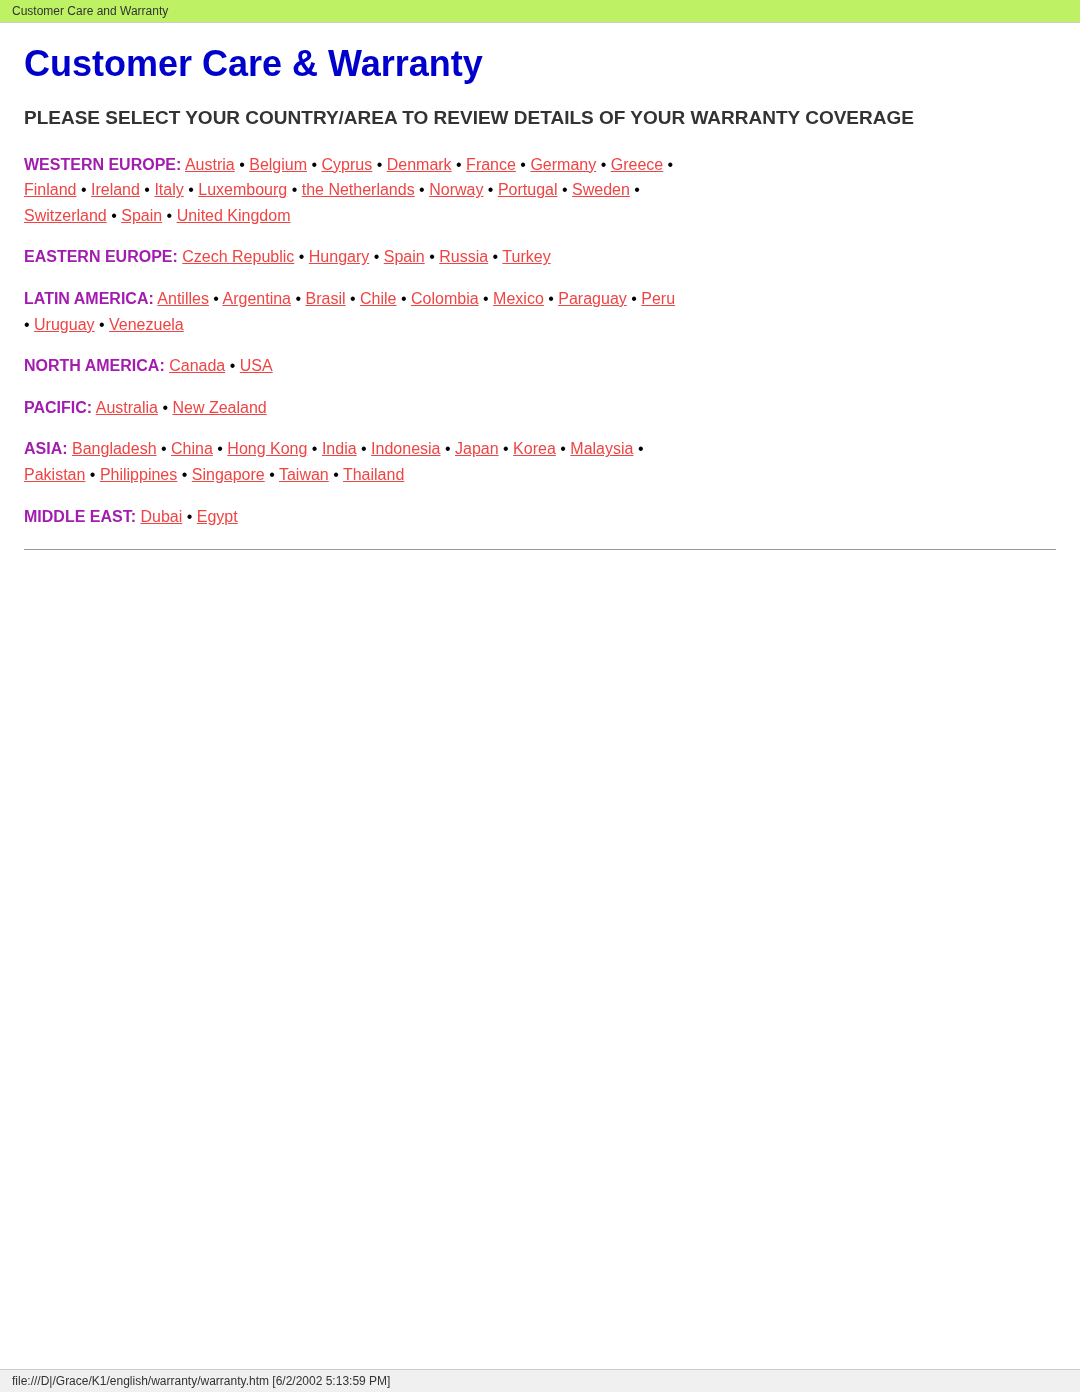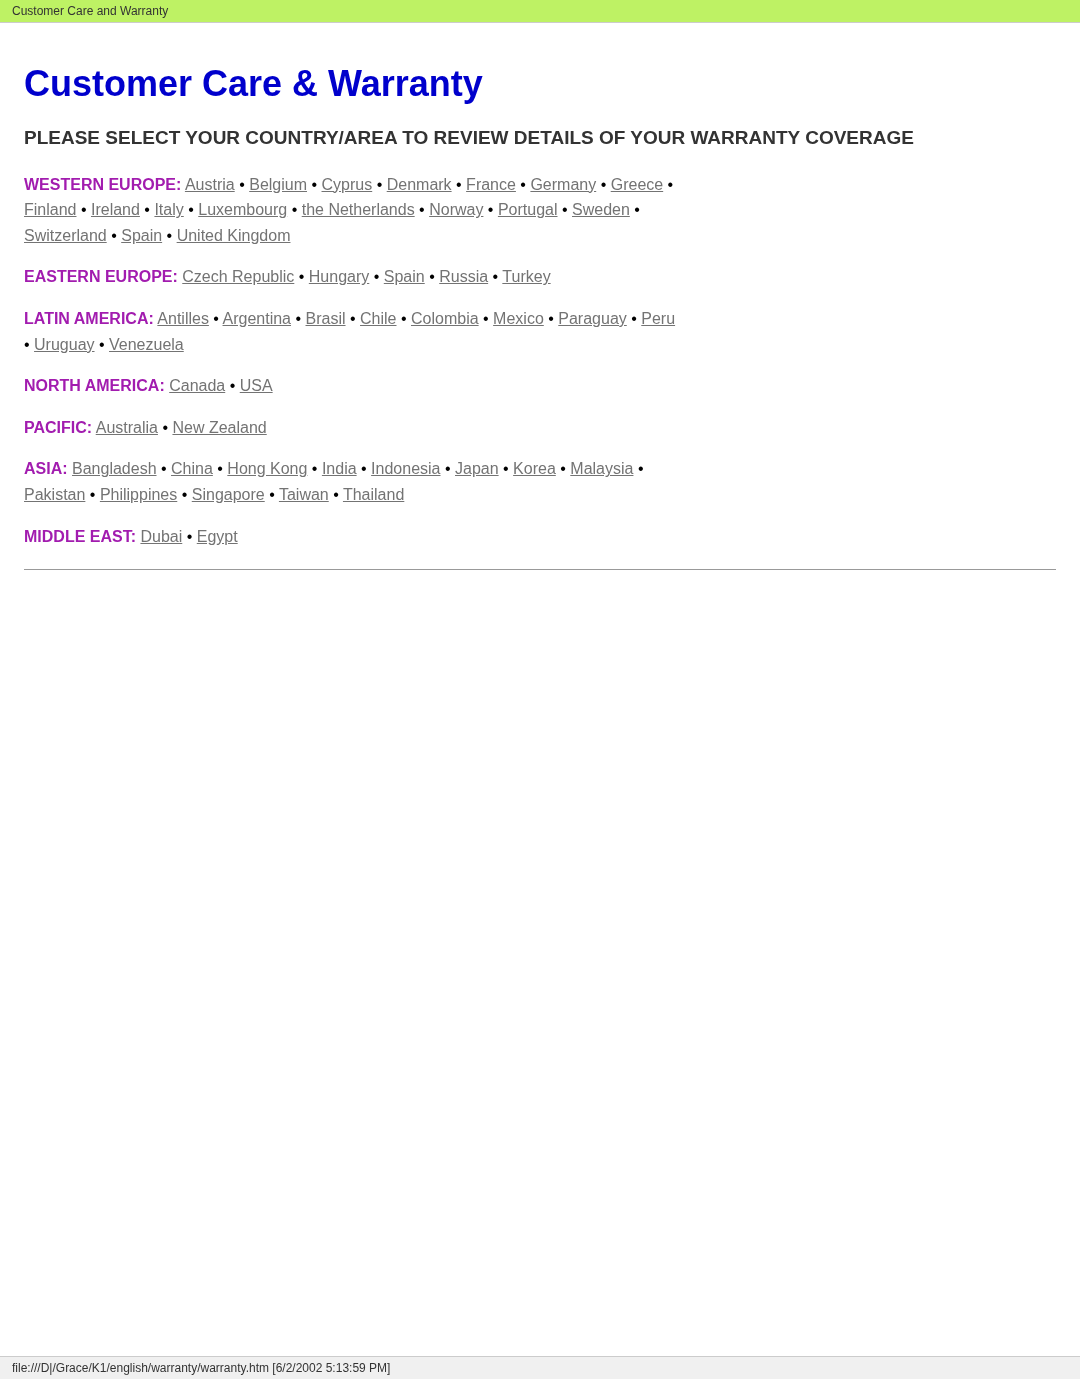--- a/index.html
+++ b/index.html
@@ -28,21 +28,21 @@
 
     .content {
       padding: 16px 24px 40px 24px;
     }
 
     h1 {
       font-size: 36px;
       font-weight: bold;
       color: #0000cc;
       margin-bottom: 20px;
-      margin-top: 24px;
+      margin-top: 4px;
     }
 
     .subtitle {
       font-size: 19px;
       font-weight: bold;
       color: #333333;
       margin-bottom: 20px;
       line-height: 1.4;
       text-transform: uppercase;
     }
@@ -57,33 +57,33 @@
       color: #a21caf;
       font-weight: bold;
       text-transform: uppercase;
     }
 
     .separator {
       color: #000000;
     }
 
     a {
-      color: #737373;
+      color: #ef4444;
       text-decoration: underline;
     }
 
     hr {
       border: none;
       border-top: 1px solid #999999;
       margin: 20px 0;
     }
 
     .status-bar {
       position: absolute;
-      bottom: 18px;
+      bottom: 5px;
       left: 0;
       right: 0;
       padding: 4px 12px;
       font-size: 12px;
       color: #333;
       background: #f0f0f0;
       border-top: 1px solid #ccc;
     }
   </style>
 </head>

